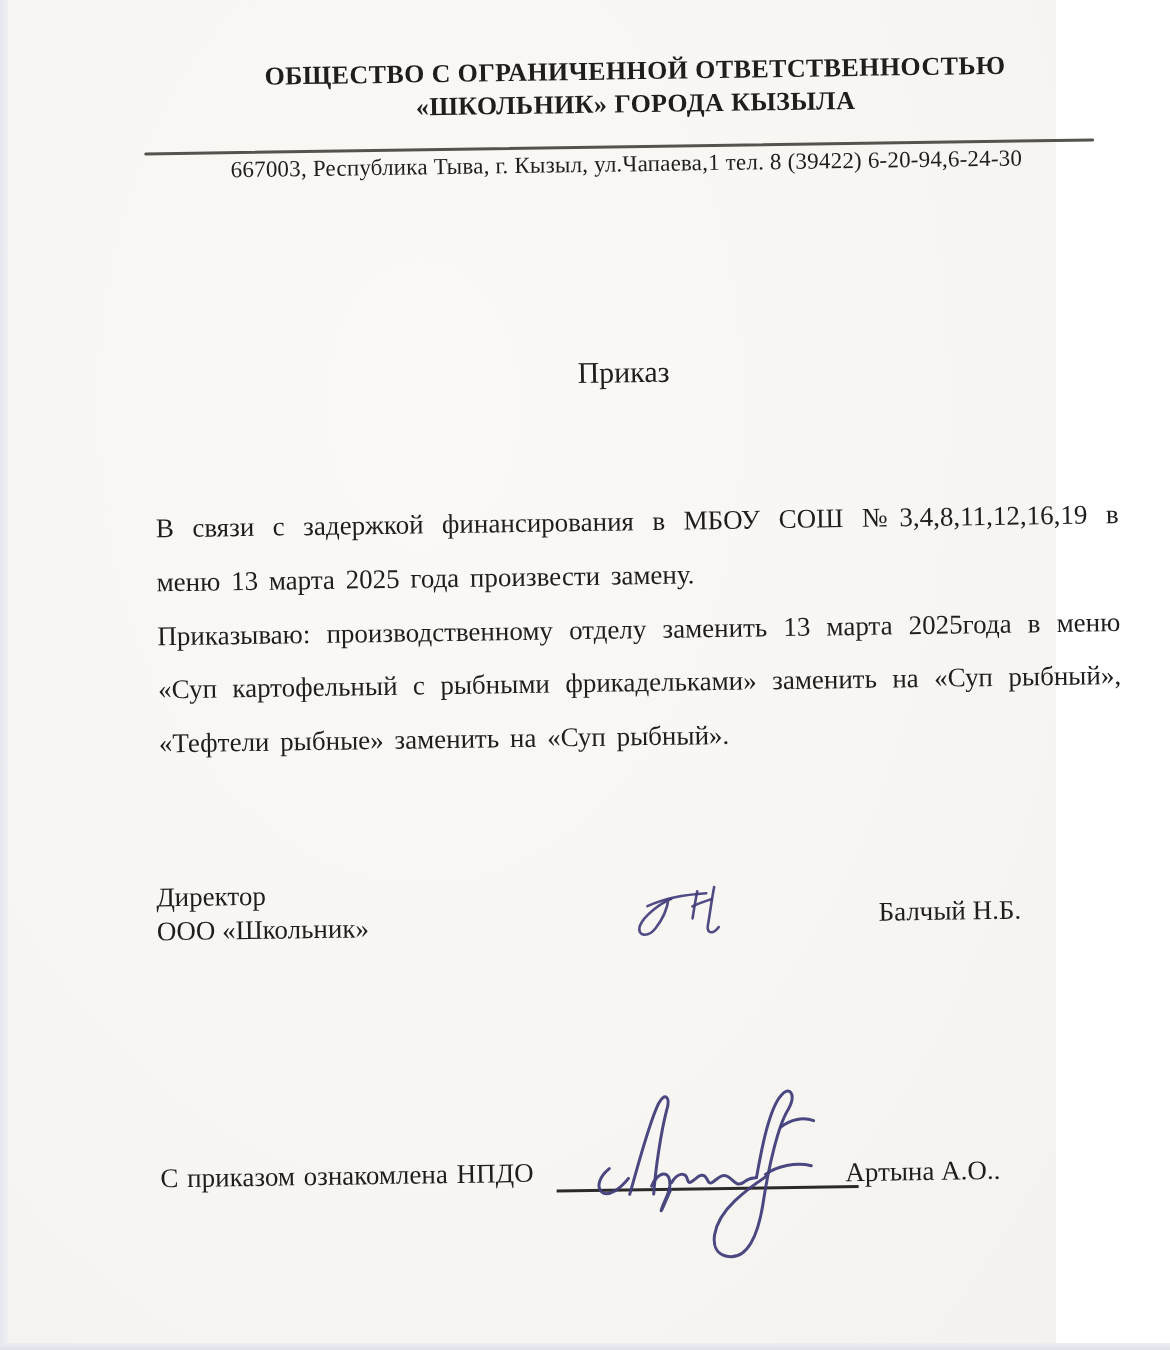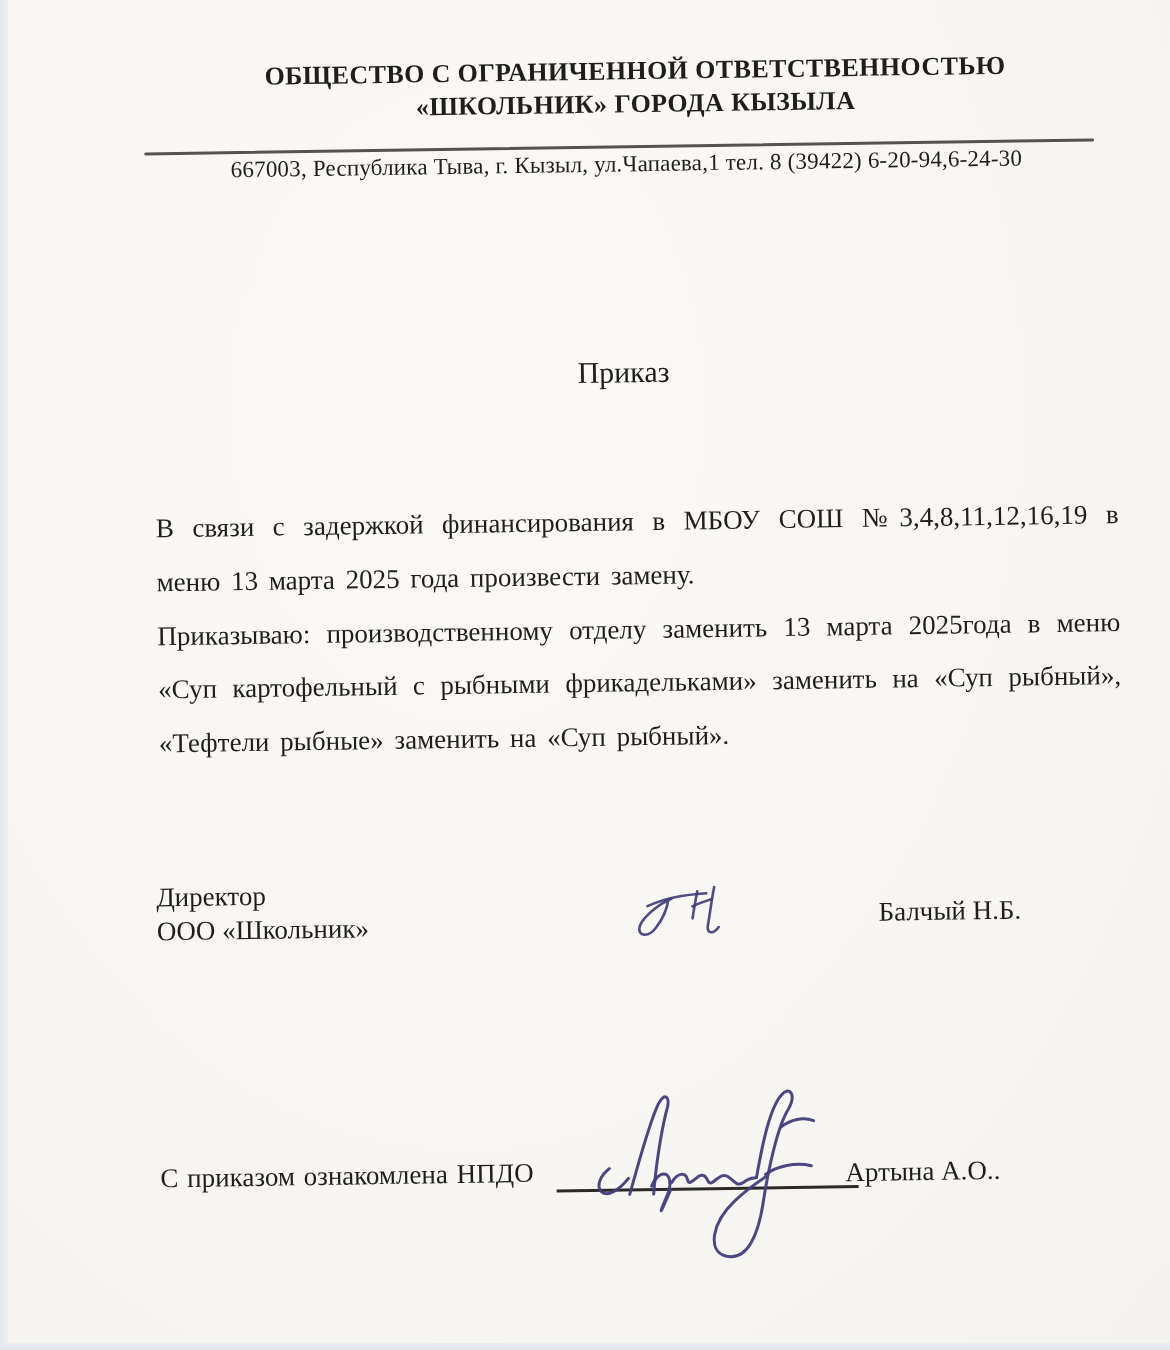--- a/index.html
+++ b/index.html
@@ -2,21 +2,21 @@
 <html><head>
 <meta charset="utf-8">
 <style>
   html,body{margin:0;padding:0;}
   body{
     width:1170px;height:1350px;overflow:hidden;
     font-family:"Liberation Serif","DejaVu Serif",serif;
     background:#ffffff;
   }
   .page{
-    position:relative;width:1170px;height:1350px;
+    position:relative;width:1056px;height:1350px;
     background:radial-gradient(ellipse at 40% 30%, #faf9f6 0%, #f7f6f3 55%, #f3f2ee 100%);
     color:#1f1e1c;
   }
   
   .edge-left{
     position:absolute;left:0;top:0;width:8px;height:1350px;
     background:linear-gradient(to right,#e3e6ec,#eef0f2);
   }
   .edge-bottom{
     position:absolute;left:0;bottom:0;width:1170px;height:7px;

